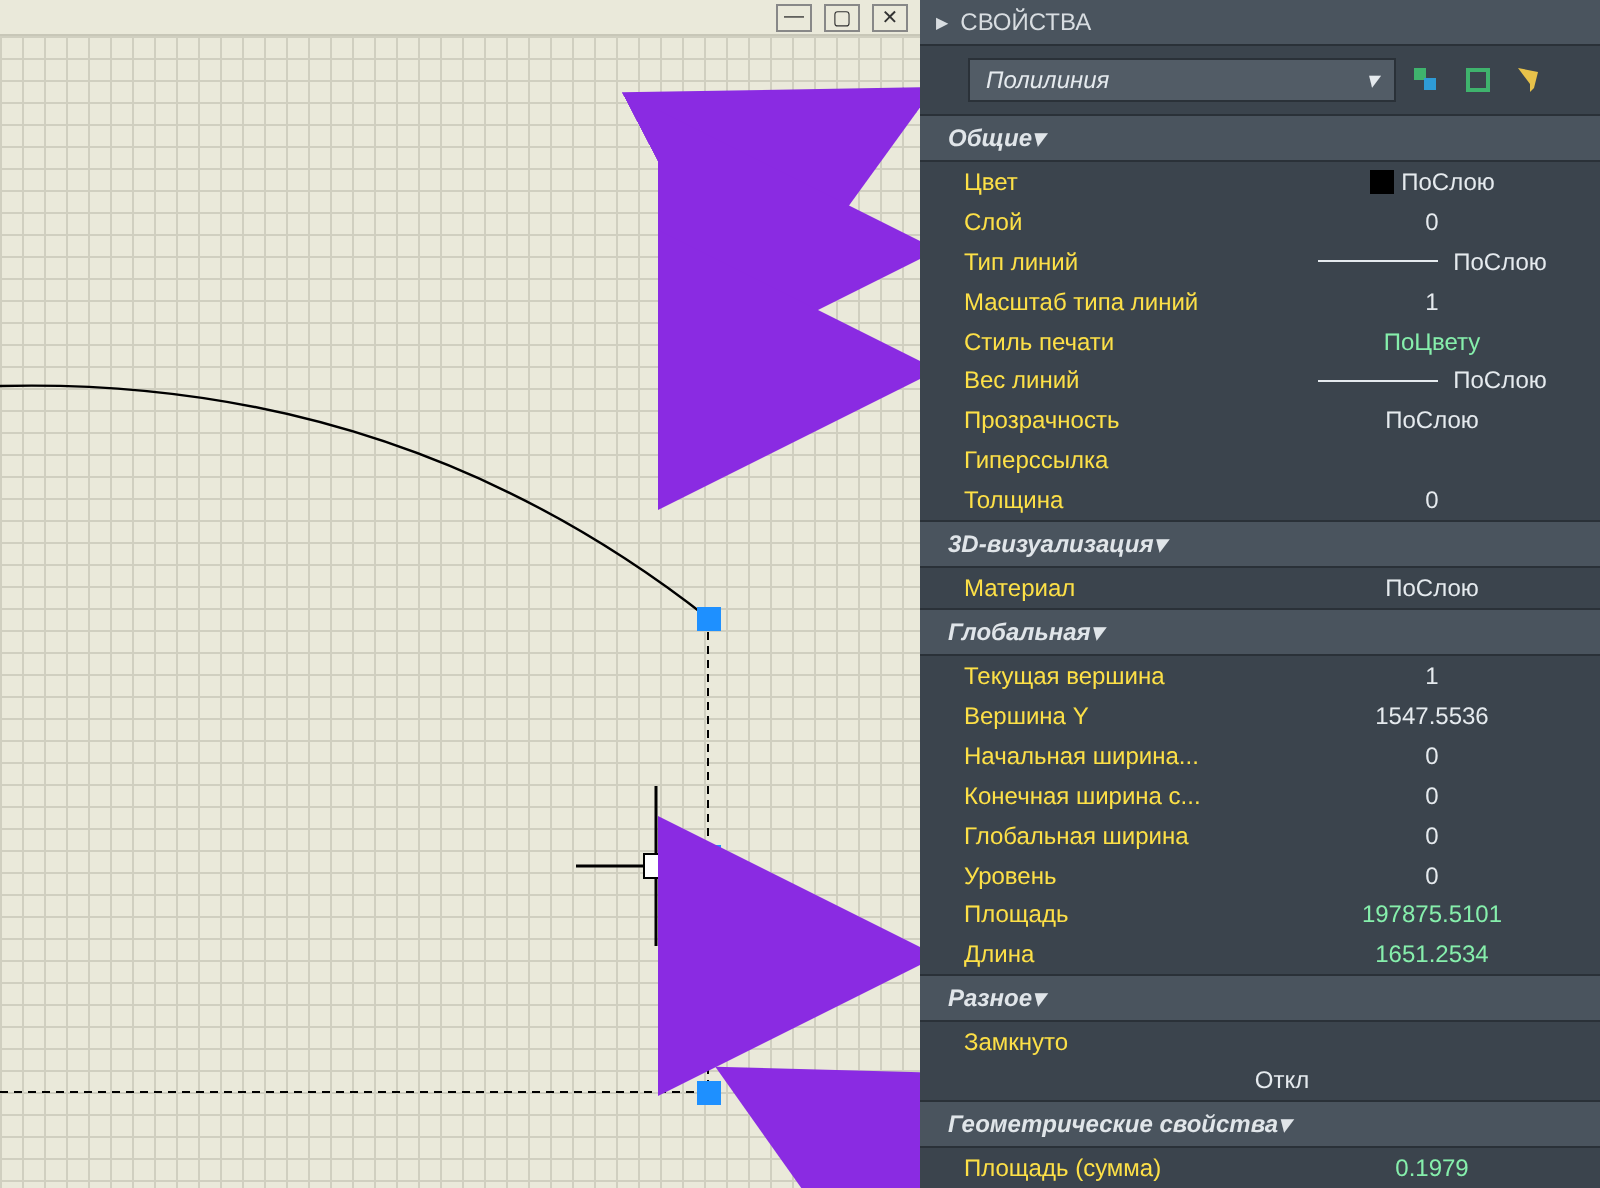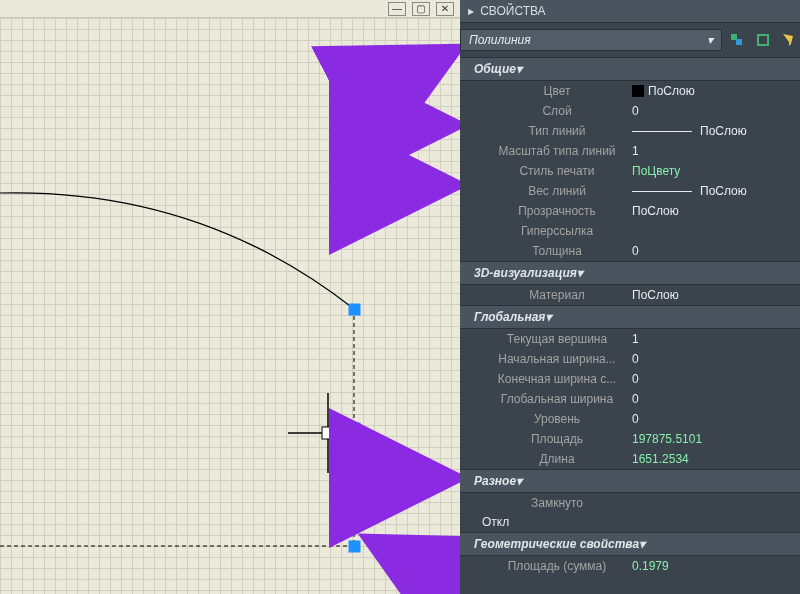--- a/index.html
+++ b/index.html
@@ -59,21 +59,21 @@
     background: #4a545e;
     padding: 4px 8px;
     font-size: 12px;
     color: #d8dde1;
     border-bottom: 1px solid #2a3138;
     display: flex; align-items: center; gap: 6px;
   }
   .tri { font-size: 8px; }
   .selector-row {
     display: flex; align-items: center; gap: 4px;
-    padding: 6px 0; background: #3b444d;
+    padding: 6px 24px; background: #3b444d;
   }
   .selector {
     flex: 1; background: #525c66; color: #e5eaee;
     border: 1px solid #2a3138; border-top-color: #2a3138;
     padding: 3px 8px; display: flex; justify-content: space-between;
     align-items: center; cursor: pointer; font-style: italic;
   }
   .toolbtn {
     width: 22px; height: 22px; background: #3b444d;
     display: flex; align-items: center; justify-content: center;
@@ -90,27 +90,27 @@
     border-bottom: 1px solid #2a3138;
     cursor: pointer;
   }
   .prop-row {
     display: flex; align-items: center;
     padding: 2px 0 2px 22px;
     min-height: 19px;
   }
   .prop-label {
     flex: 0 0 150px;
-    color: #a3a3a3;
-    white-space: nowrap; overflow: hidden; text-overflow: ellipsis; text-align: center;
+    color: #fde047;
+    white-space: nowrap; overflow: hidden; text-overflow: ellipsis;
   }
   .prop-val {
     flex: 1; color: #e5eaee;
     min-height: 16px;
-    display: flex; align-items: center; gap: 4px;
+    display: flex; align-items: center; gap: 4px; justify-content: center;
   }
   .prop-val.ro { color: #86efac; }
   .swatch {
     width: 12px; height: 12px; background: #000; border: 1px solid #000;
     display: inline-block;
   }
   .linesample {
     display: inline-block; width: 60px; border-top: 1px solid #e5eaee;
     margin-right: 4px; vertical-align: middle;
   }
@@ -248,20 +248,24 @@
 
   <div class="section-head">
     <span>Глобальная</span>
       <span>▾</span>
   </div>
   <div class="prop-row">
       <div class="prop-label">Текущая вершина</div>
     <div class="prop-val">1</div>
     </div>
   <div class="prop-row">
+      <div class="prop-label">Вершина Y</div>
+    <div class="prop-val">1547.5536</div>
+    </div>
+  <div class="prop-row">
       <div class="prop-label">Начальная ширина...</div>
     <div class="prop-val">0</div>
     </div>
   <div class="prop-row">
       <div class="prop-label">Конечная ширина с...</div>
     <div class="prop-val">0</div>
     </div>
   <div class="prop-row">
       <div class="prop-label">Глобальная ширина</div>
     <div class="prop-val">0</div>

